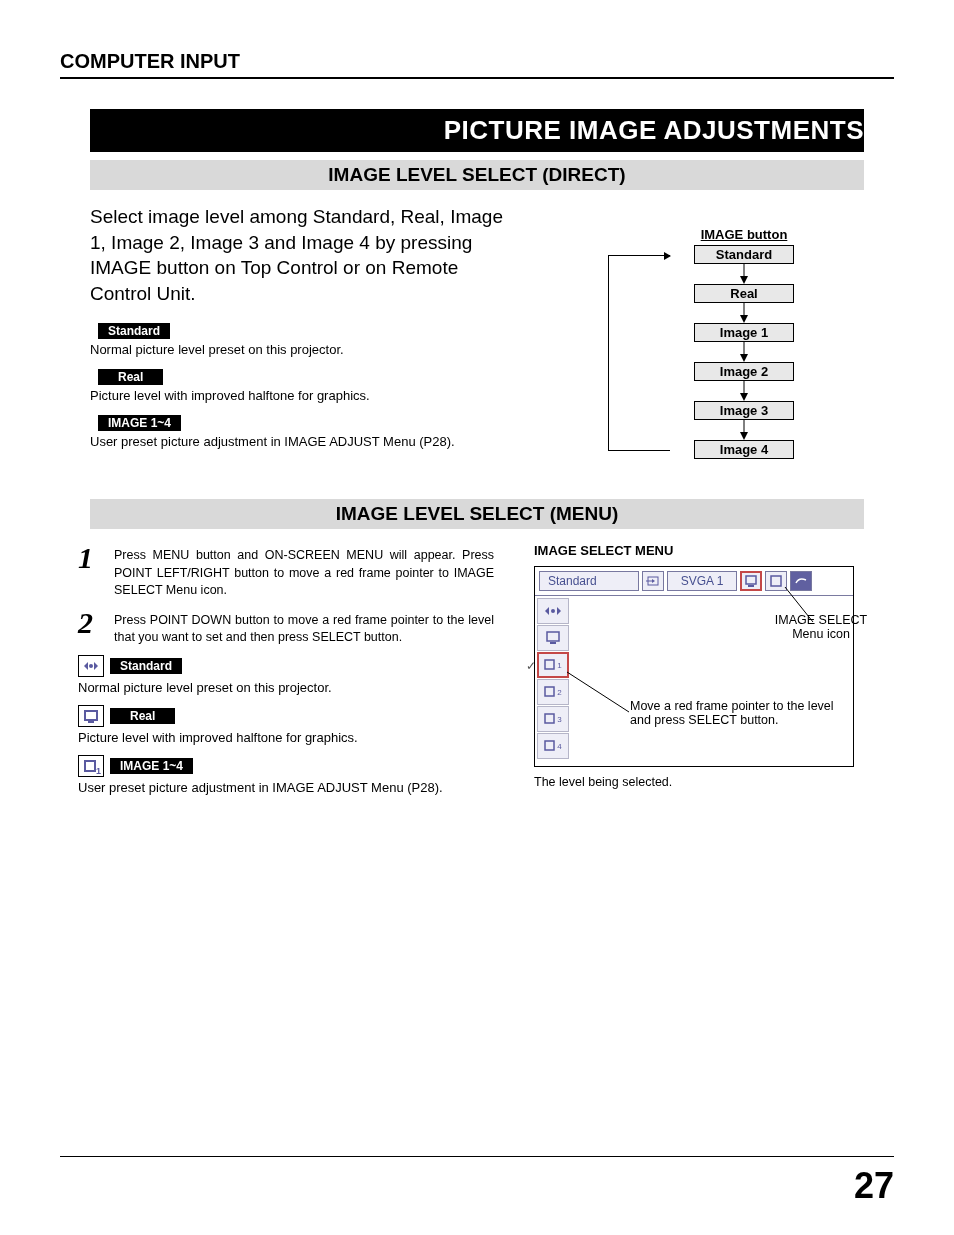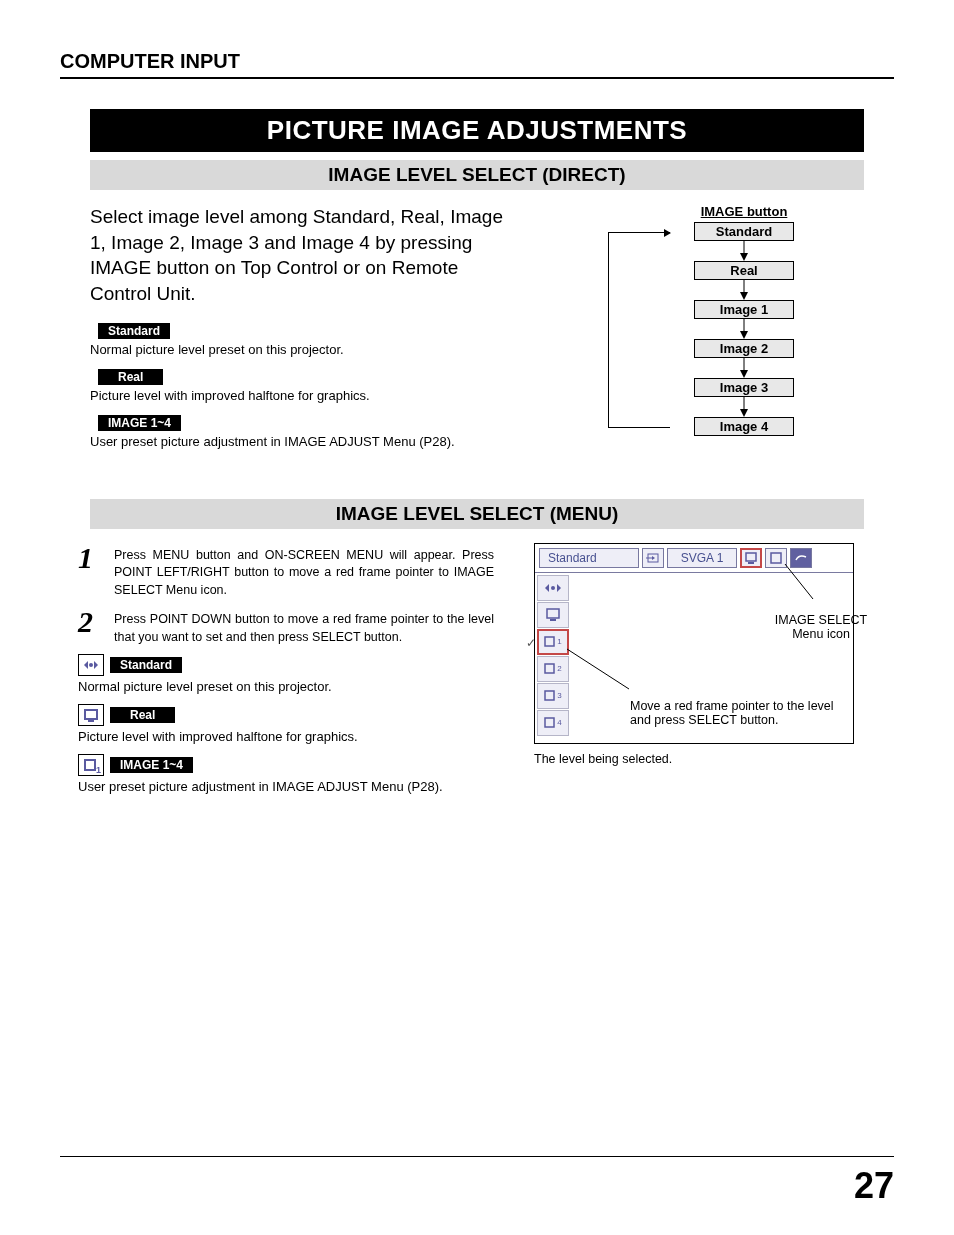--- a/index.html
+++ b/index.html
@@ -21,21 +21,21 @@
   }
   .top-rule {
     border-top: 2px solid #000;
     margin-bottom: 30px;
   }
   .main-title {
     background: #000;
     color: #fff;
     font-weight: bold;
     font-size: 26px;
-    text-align: center;
+    text-align: right;
     padding: 6px 0;
     margin: 0 30px 8px 30px;
     letter-spacing: 0.5px;
   }
   .sub-title {
     background: #d9d9d9;
     font-weight: bold;
     font-size: 19px;
     text-align: center;
     padding: 4px 0;
@@ -272,21 +272,21 @@
         <div><span class="mode-label" style="padding:1px 20px;">Real</span></div>
         <div class="mode-desc">Picture level with improved halftone for graphics.</div>
       </div>
       <div>
         <div><span class="mode-label">IMAGE 1~4</span></div>
         <div class="mode-desc">User preset picture adjustment in IMAGE ADJUST Menu (P28).</div>
       </div>
     </div>
 
     <div class="right-col">
-      <div class="flow-wrap" style="padding-left:40px;position:relative;">
+      <div class="flow-wrap" style="padding-left:40px;position:relative;margin-top:23px;">
         <div class="flow-side-line"></div>
         <div class="flow-side-top"></div>
         <div class="flow-side-bottom"></div>
 
         <div class="flow-title">IMAGE button</div>
         <div class="flow-box">Standard</div>
         <svg class="arrow-down-svg" width="10" height="20">
             <line x1="5" y1="0" x2="5" y2="14" stroke="#000"></line>
             <polygon points="1,12 9,12 5,20" fill="#000"></polygon>
           </svg>
@@ -365,20 +365,21 @@
               </svg>
             <span style="position:absolute;right:2px;bottom:0;font-size:9px;font-weight:bold;color:#5a5aa0;">1</span>
           </span>
           <span class="mode-label" style="margin-left:0;">IMAGE 1~4</span>
         </div>
         <div class="mode-desc">User preset picture adjustment in IMAGE ADJUST Menu (P28).</div>
       </div>
     </div>
 
     <div class="right-col" style="width:360px;position:relative;">
+      <div class="menu-heading">IMAGE SELECT MENU</div>
 
       <div class="menu-screenshot">
         <div class="menu-top-bar">
           <div class="menu-text-cell" style="width:100px;">Standard</div>
           <div class="menu-icon-cell">
             <svg width="14" height="12">
                 <rect x="2" y="2" width="10" height="8" fill="none" stroke="#5a5aa0"></rect>
                 <line x1="0" y1="6" x2="6" y2="6" stroke="#5a5aa0"></line>
                 <polygon points="6,4 6,8 9,6" fill="#5a5aa0"></polygon>
               </svg>

